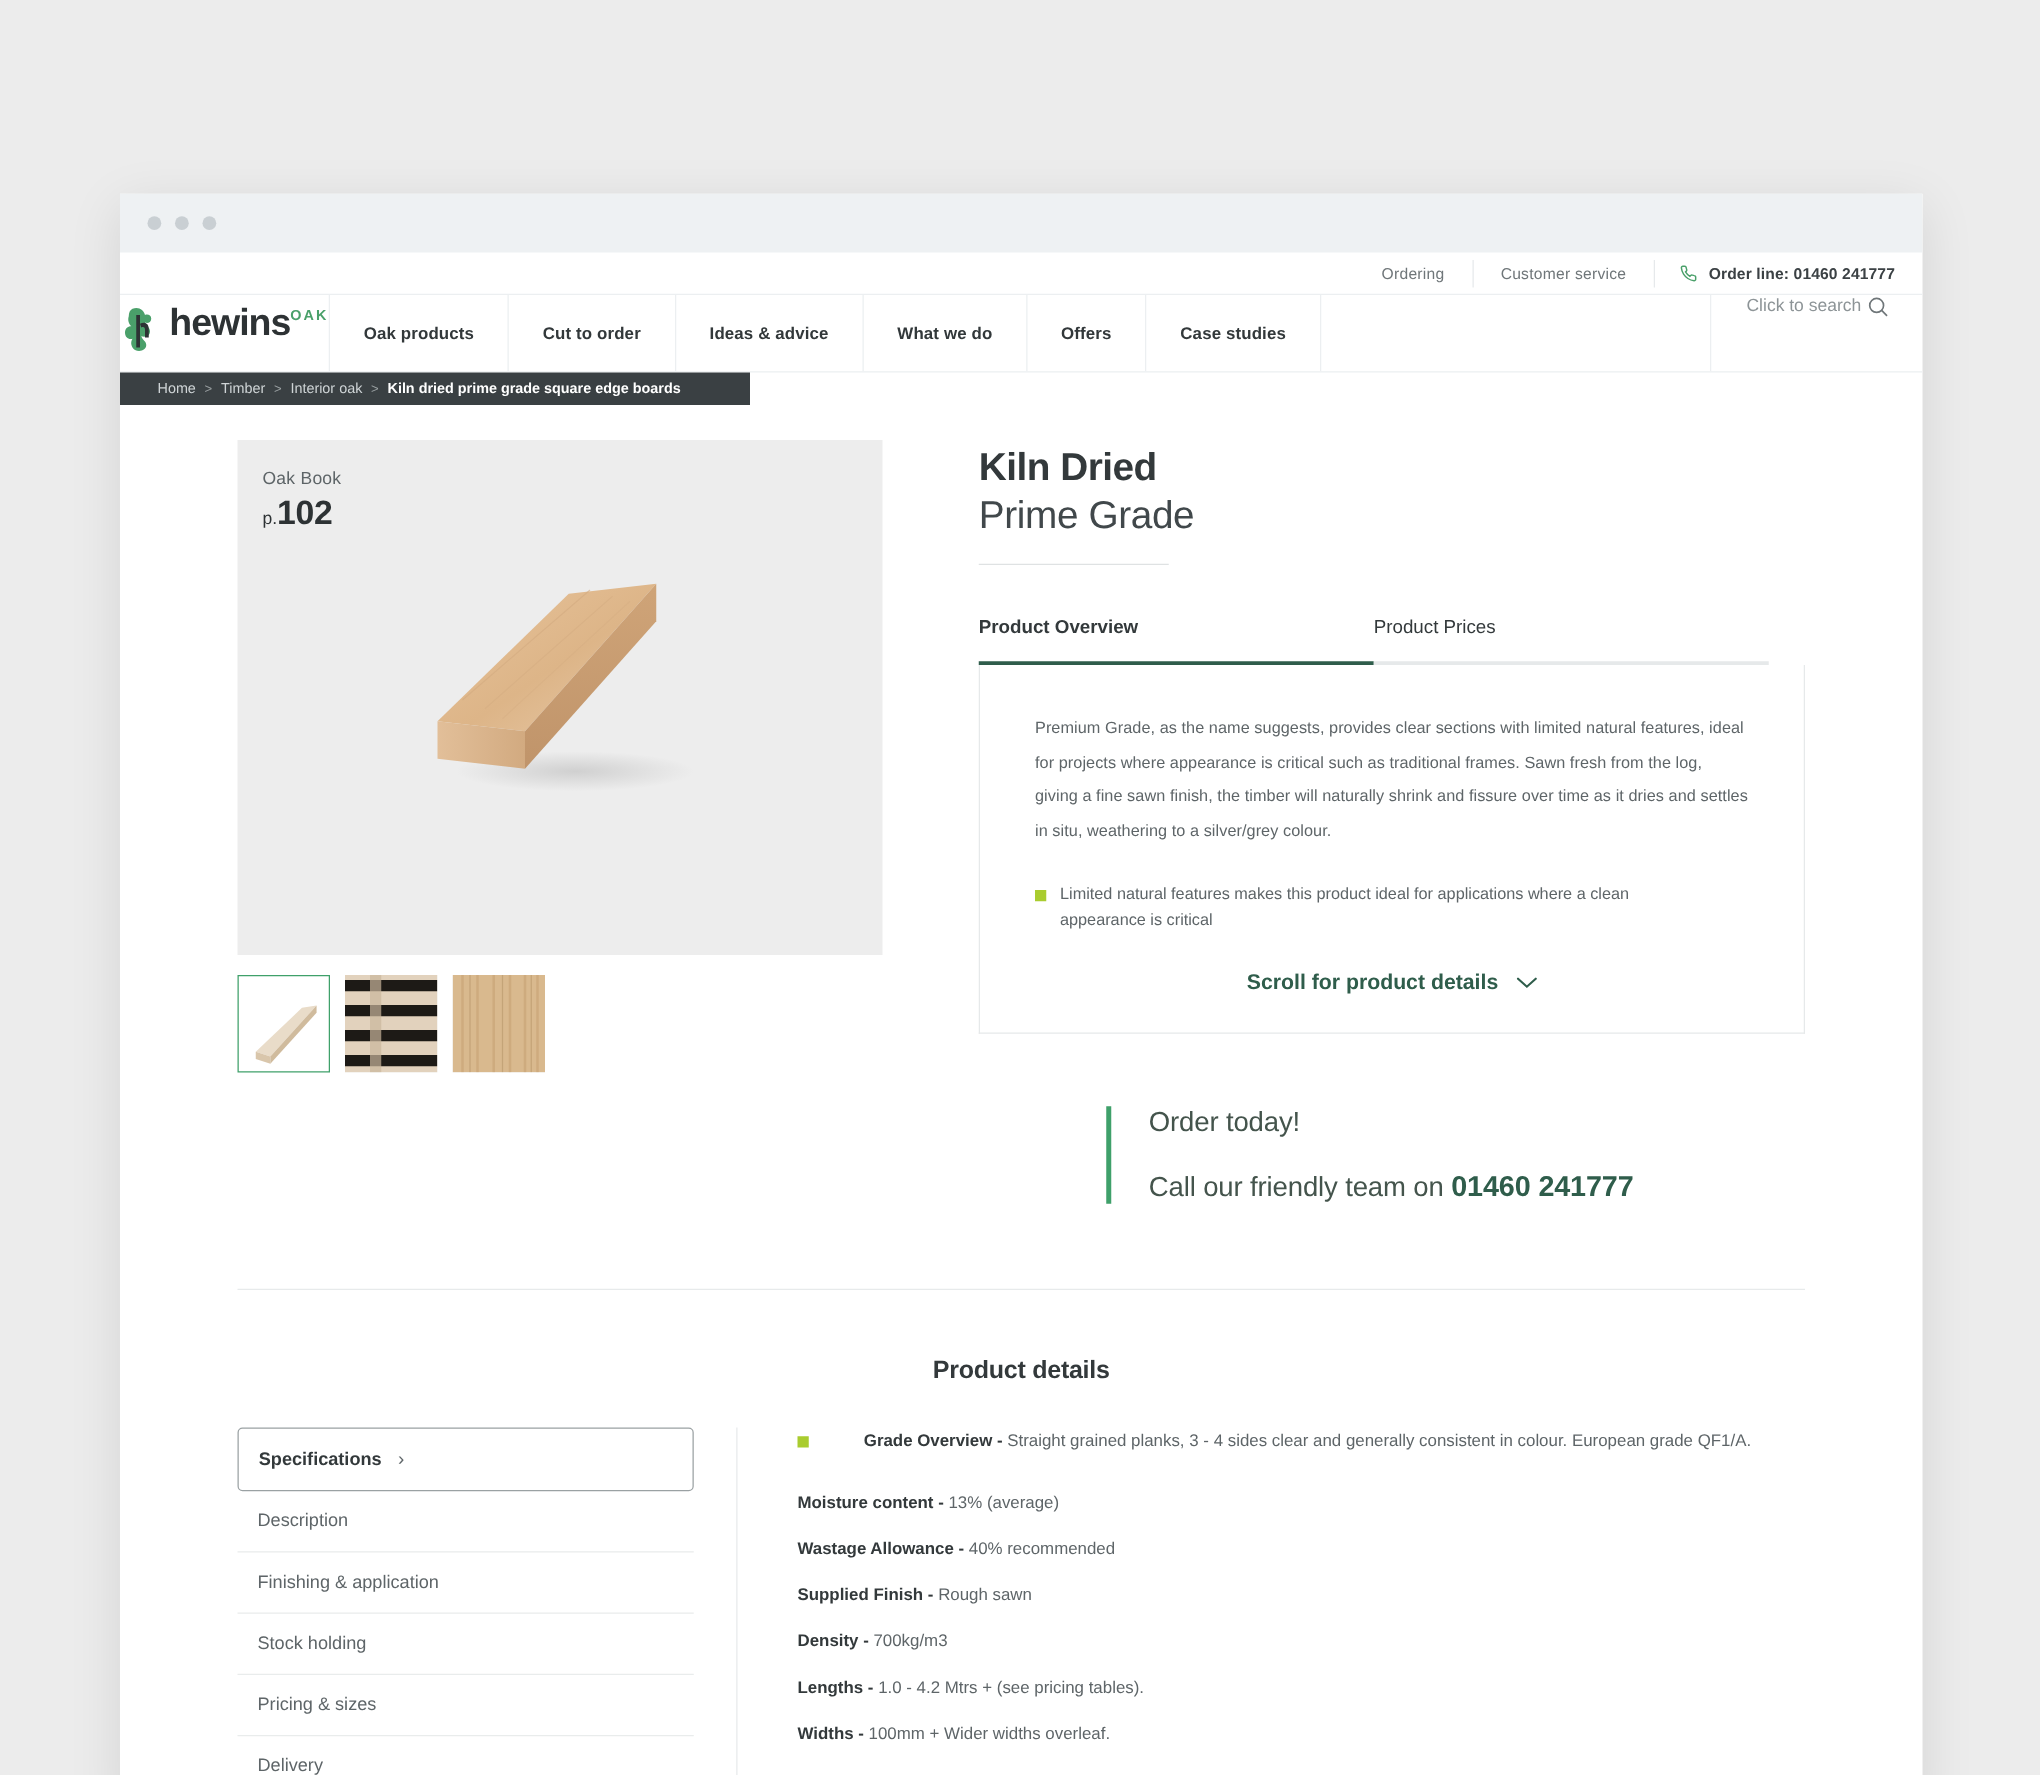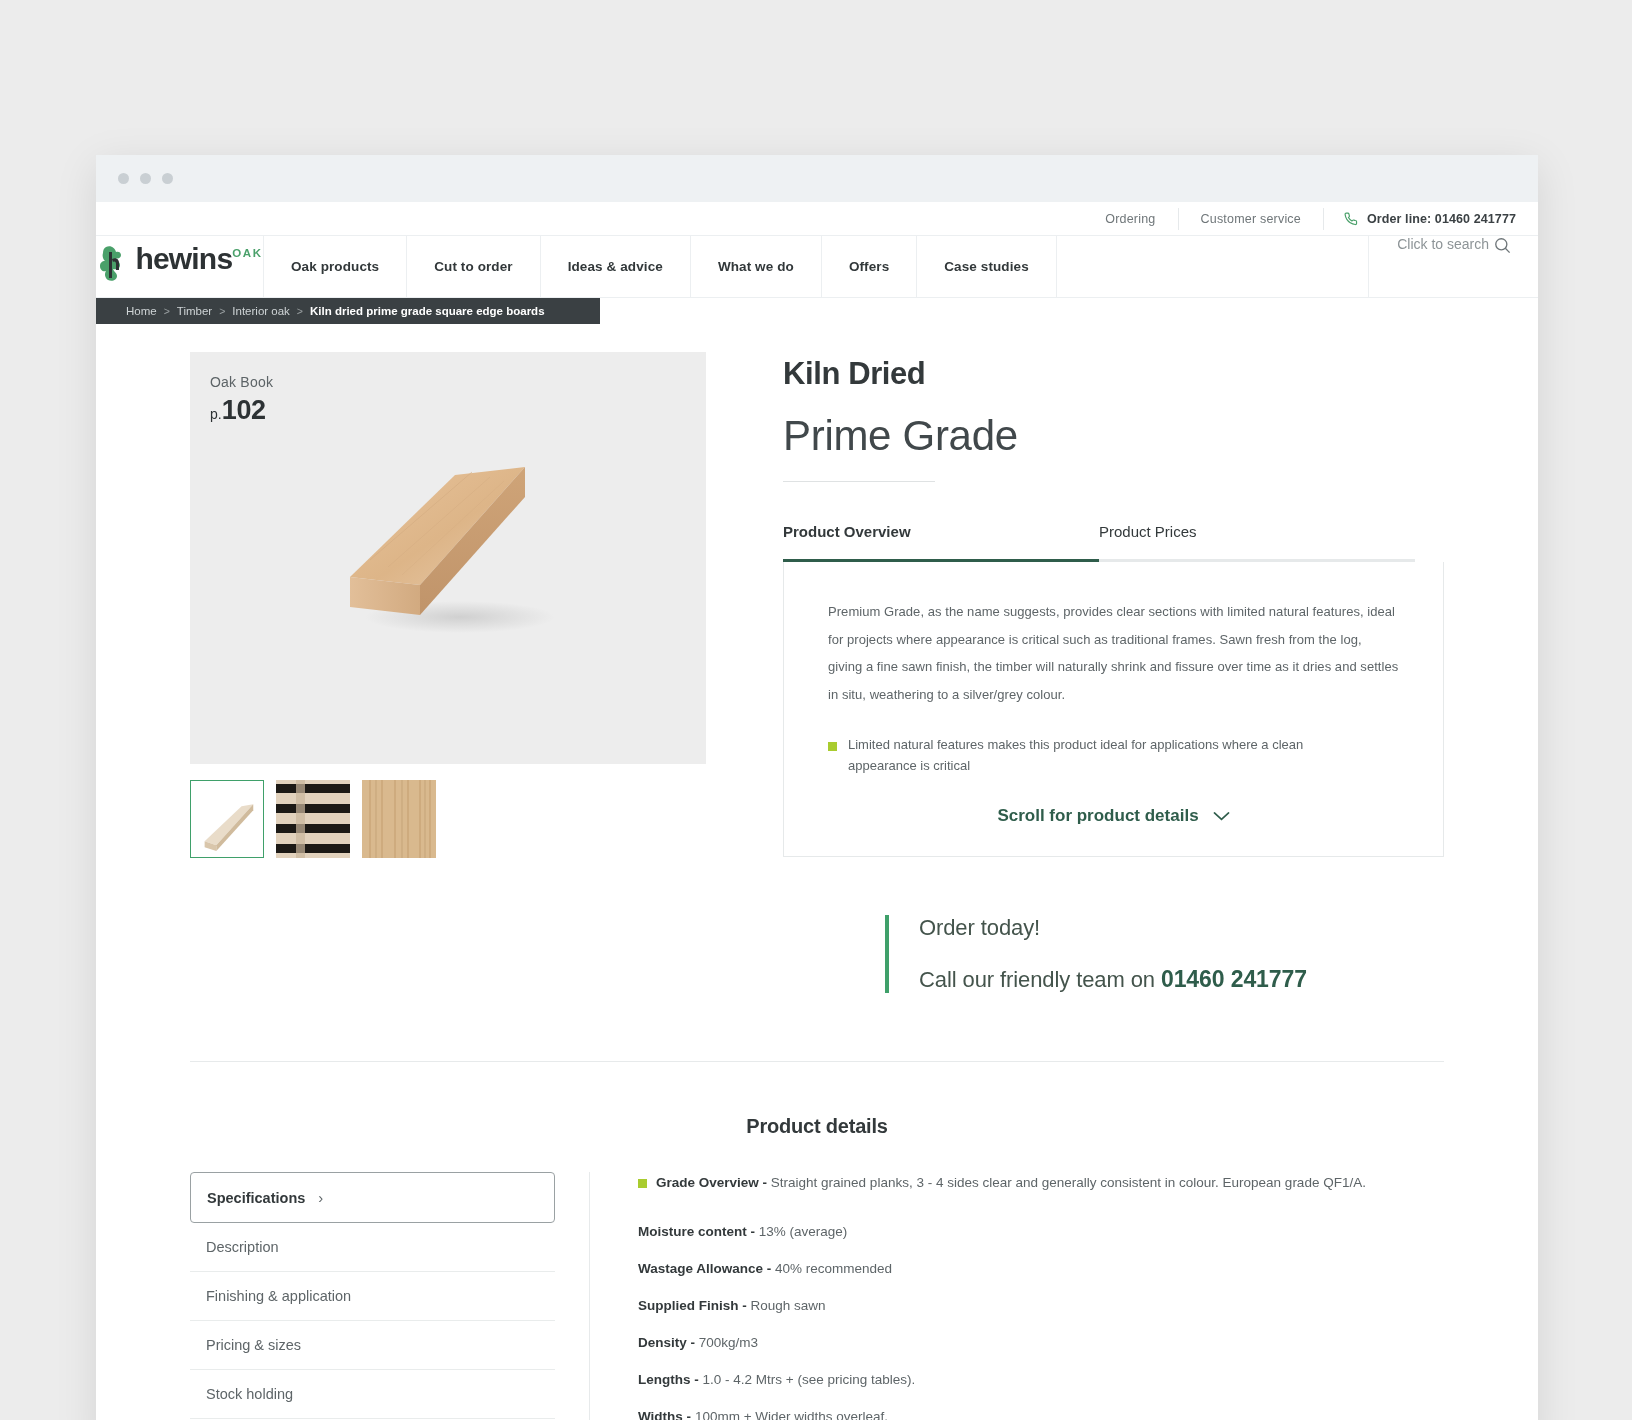--- a/index.html
+++ b/index.html
@@ -93,21 +93,21 @@
 
   .thumbs { display: flex; gap: 12px; margin-top: 16px; }
   .thumb {
     width: 74px; height: 78px; background: #f4f2ef; overflow: hidden;
     position: relative;
   }
   .thumb.sel { border: 1.5px solid #3fa06a; background: #fff; }
 
   .info { flex: 1; padding-top: 4px; }
   .ptitle-1 { font-size: 31px; font-weight: bold; color: #33393b; letter-spacing: -.4px; }
-  .ptitle-2 { font-size: 42px; color: #41484b; letter-spacing: -.3px; margin-top: 20px; }
+  .ptitle-2 { font-size: 31px; color: #41484b; letter-spacing: -.3px; margin-top: 2px; }
   .title-rule { width: 152px; height: 1px; background: #dfe2e3; margin: 21px 0 20px; }
   .psub { font-size: 19.5px; font-weight: bold; color: #33393b; letter-spacing: -.1px; }
 
   .tabs { display: flex; margin-top: 41px; }
   .tab {
     font-size: 15px; color: #33393b; padding-bottom: 19px; width: 316px;
     border-bottom: 3px solid #e6e9ea;
   }
   .tab.active { font-weight: bold; border-bottom-color: #2f5d4b; }
 
@@ -146,21 +146,21 @@
   }
   .acc-item.open {
     border: 1px solid #9aa1a3; border-radius: 4px; color: #33393b; font-weight: bold;
     display: flex; align-items: flex-end; gap: 13px;
   }
   .acc-chev { font-size: 15px; color: #5e6568; font-weight: normal; }
 
   .specs { padding-left: 48px; flex: 1; }
   .spec-lead { display: flex; gap: 9px; }
   .spec-lead-sq { width: 9px; height: 9px; background: #a9cc2f; margin-top: 7px; flex: none; }
-  .spec-lead-txt { font-size: 13.5px; color: #5e6568; line-height: 1.62; }
+  .spec-lead-txt { font-size: 13.5px; color: #5e6568; line-height: 1.62; margin-left: 35px; }
   .spec-lead-txt b { color: #33393b; }
   .spec-row { font-size: 13.5px; color: #5e6568; margin-top: 22px; }
   .spec-row b { color: #33393b; }
   .spec-first { margin-top: 30px; }
 </style>
 </head>
 <body>
 
 <div class="page">
   <div class="browser">
@@ -334,22 +334,22 @@
     <div class="details-head">Product details</div>
 
     <div class="details-body">
       <div class="acc">
         <div class="acc-item open">
           <span>Specifications</span>
           <span class="acc-chev">›</span>
         </div>
         <div class="acc-item">Description</div>
         <div class="acc-item">Finishing &amp; application</div>
+        <div class="acc-item">Stock holding</div>
         <div class="acc-item">Pricing &amp; sizes</div>
-        <div class="acc-item">Stock holding</div>
         <div class="acc-item">Delivery</div>
       </div>
 
       <div class="specs">
         <div class="spec-lead">
           <span class="spec-lead-sq"></span>
           <span class="spec-lead-txt"><b>Grade Overview - </b><span>Straight grained planks, 3 - 4 sides clear and generally consistent in colour. European grade QF1/A.</span></span>
         </div>
         <div class="spec-row spec-first"><b>Moisture content - </b><span>13% (average)</span></div>
         <div class="spec-row"><b>Wastage Allowance - </b><span>40% recommended</span></div>

